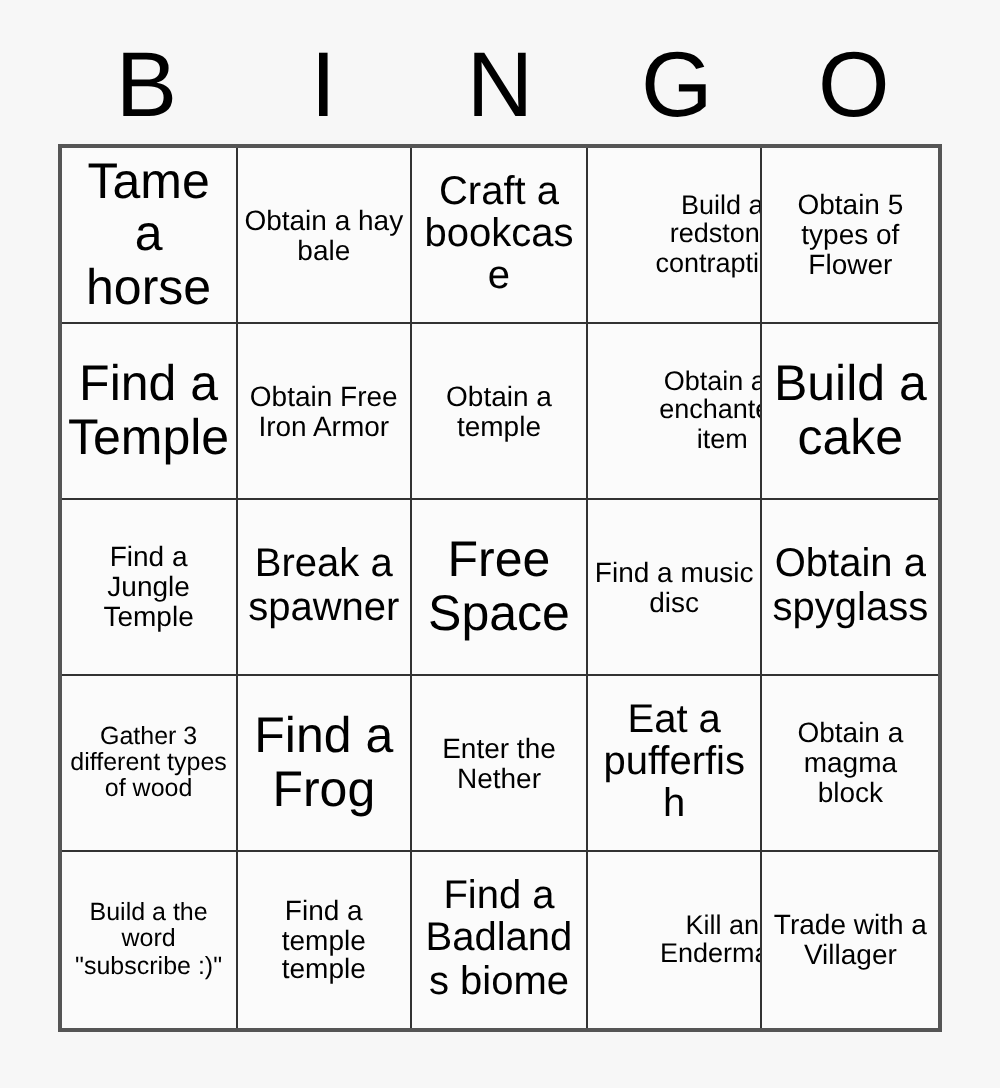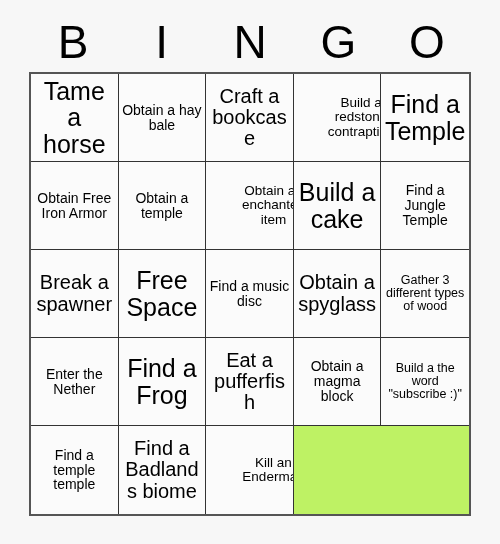--- a/index.html
+++ b/index.html
@@ -105,20 +105,23 @@
       </div>
     <div class="cell">
         <span class="cell-text t-md">Obtain a hay bale</span>
       </div>
     <div class="cell">
         <span class="cell-text t-sm">Craft a bookcase</span>
       </div>
     <div class="cell">
         <span class="cell-text t-xs">Build a redstone contraption</span>
       </div>
+    <div class="cell">
+        <span class="cell-text t-md">Obtain 5 types of Flower</span>
+      </div>
 
     <div class="cell">
         <span class="cell-text t-xl">Find a Temple</span>
       </div>
     <div class="cell">
         <span class="cell-text t-md">Obtain Free Iron Armor</span>
       </div>
     <div class="cell">
         <span class="cell-text t-md">Obtain a temple</span>
       </div>
@@ -142,39 +145,42 @@
         <span class="cell-text t-md">Find a music disc</span>
       </div>
     <div class="cell">
         <span class="cell-text t-sm">Obtain a spyglass</span>
       </div>
 
     <div class="cell">
         <span class="cell-text t-xxs">Gather 3 different types of wood</span>
       </div>
     <div class="cell">
-        <span class="cell-text t-md">Enter the Nether</span>
+        <span class="cell-text t-xl">Find a Frog</span>
       </div>
     <div class="cell">
-        <span class="cell-text t-xl">Find a Frog</span>
+        <span class="cell-text t-md">Enter the Nether</span>
       </div>
     <div class="cell">
         <span class="cell-text t-sm">Eat a pufferfish</span>
       </div>
     <div class="cell">
         <span class="cell-text t-md">Obtain a magma block</span>
       </div>
 
     <div class="cell">
         <span class="cell-text t-xxs">Build a the word "subscribe :)"</span>
       </div>
     <div class="cell">
         <span class="cell-text t-md">Find a temple temple</span>
       </div>
     <div class="cell">
         <span class="cell-text t-sm">Find a Badlands biome</span>
       </div>
     <div class="cell">
         <span class="cell-text t-xs">Kill an Enderman</span>
       </div>
+    <div class="cell">
+        <span class="cell-text t-md">Trade with a Villager</span>
+      </div>
 
   </div>
 </div>
 
 </body></html>

